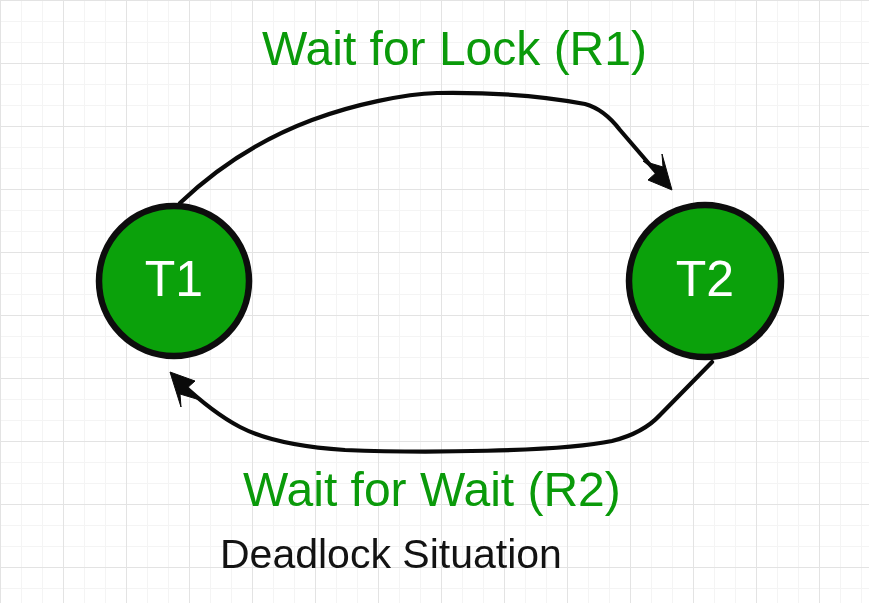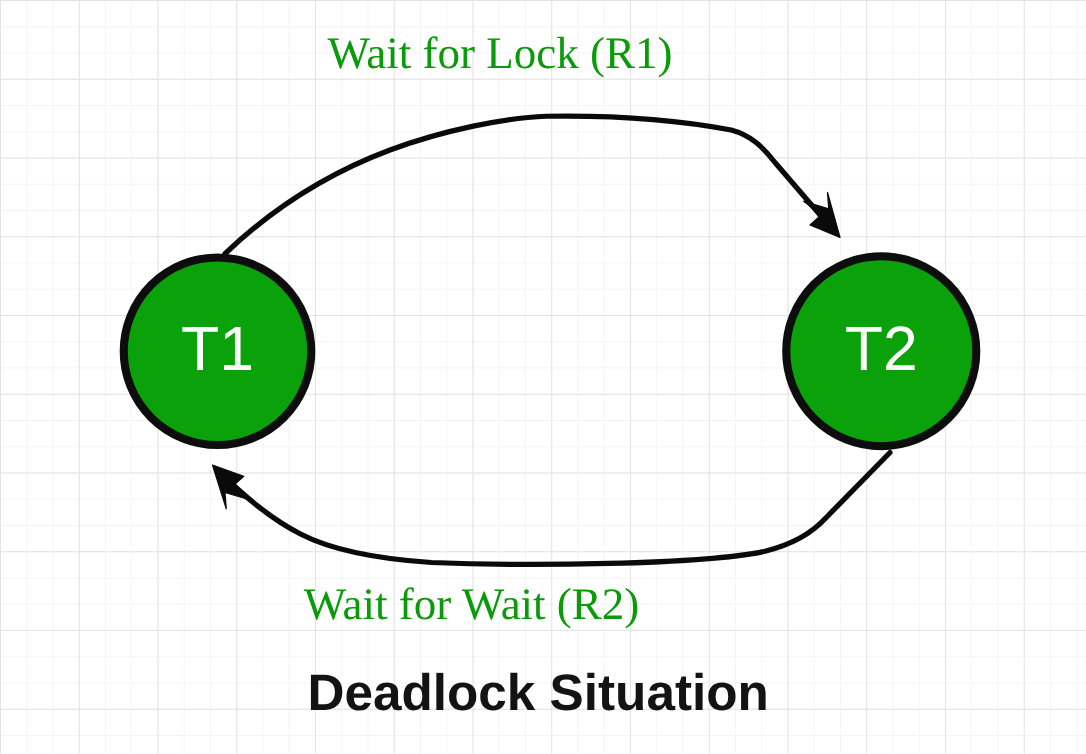--- a/index.html
+++ b/index.html
@@ -64,37 +64,37 @@
     fill: #ffffff;
     font-family: "Liberation Sans", sans-serif;
     font-size: 50px;
     font-weight: 400;
     text-anchor: middle;
     dominant-baseline: middle;
   }
   .edge-label {
     position: absolute;
     color: #0a9a0a;
-    font-family: Liberation Serif, serif;
-    font-size: 36px;
+    font-family: Liberation Sans, sans-serif;
+    font-size: 48px;
     font-weight: 400;
     white-space: nowrap;
     letter-spacing: 0px;
   }
   .caption {
     position: absolute;
     color: #131313;
     font-family: "Liberation Sans", sans-serif;
     font-size: 41px;
     font-weight: 400;
     white-space: nowrap;
   }
   #label-r1 { left: 262px; top: 21px; }
   #label-r2 { left: 243px; top: 462px; }
-  #caption-main { left: 246px; top: 531px; font-weight: bold; }
+  #caption-main { left: 220px; top: 531px; }
 </style>
 </head>
 <body>
 
 <div id="canvas">
 
   <svg id="diagram-svg" viewBox="0 0 869 603" xmlns="http://www.w3.org/2000/svg">
 
     <g>
       <path class="edge-path" d="M 180,203

